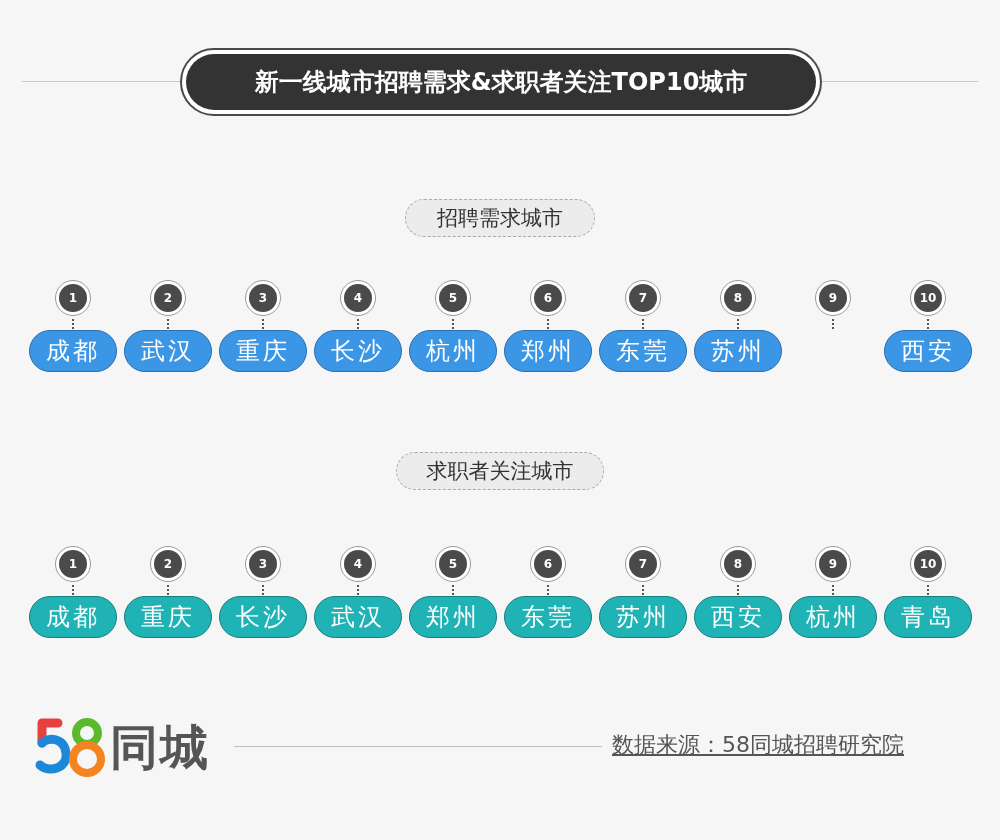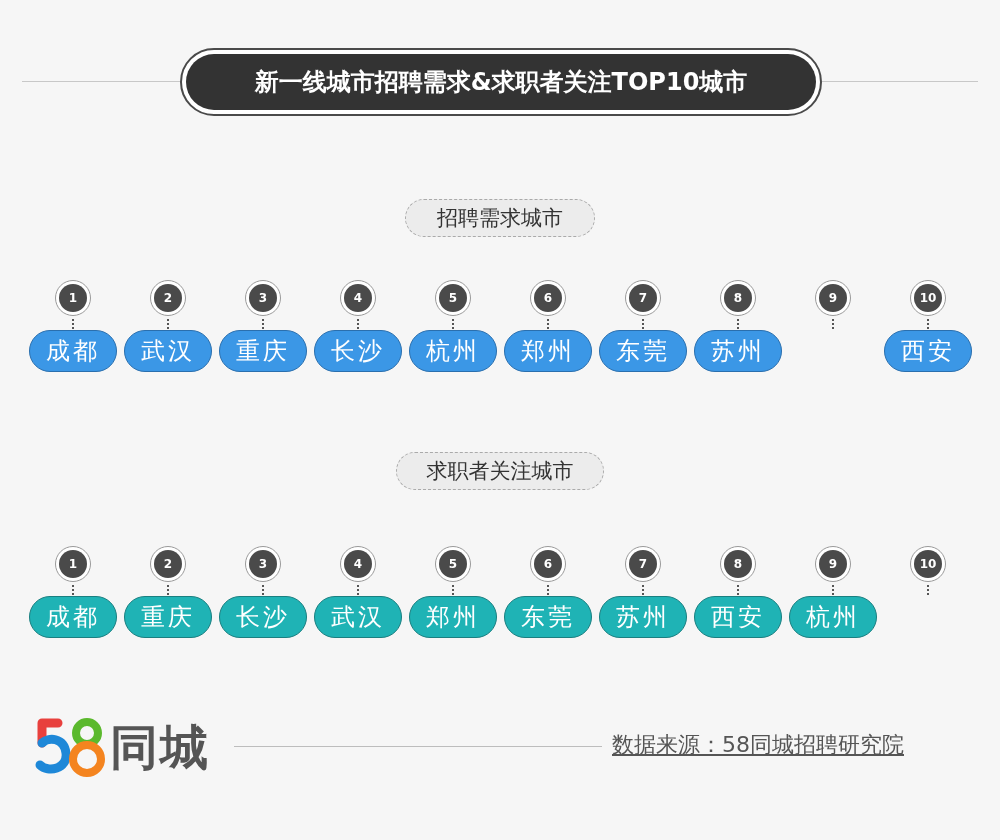--- a/index.html
+++ b/index.html
@@ -228,20 +228,21 @@
         <span>9</span>
       </div>
     <div class="dots"></div>
     <div class="pill teal">杭州</div>
   </div>
   <div class="item" style="left:884px;">
     <div class="num">
         <span>10</span>
       </div>
     <div class="dots"></div>
+    <div class="pill teal">青岛</div>
   </div>
 </div>
 
 <div class="footer-logo">
   <div class="logo-58">
     <svg width="72" height="62" viewBox="0 0 72 62">
 
       <path d="M24 6 H8 V26" fill="none" stroke="#e8403d" stroke-width="9" stroke-linecap="round" stroke-linejoin="round"></path>
       <path d="M8 26 C14 20 30 20 32 36 C34 52 14 56 6 48" fill="none" stroke="#1e88d8" stroke-width="9" stroke-linecap="round"></path>
 

